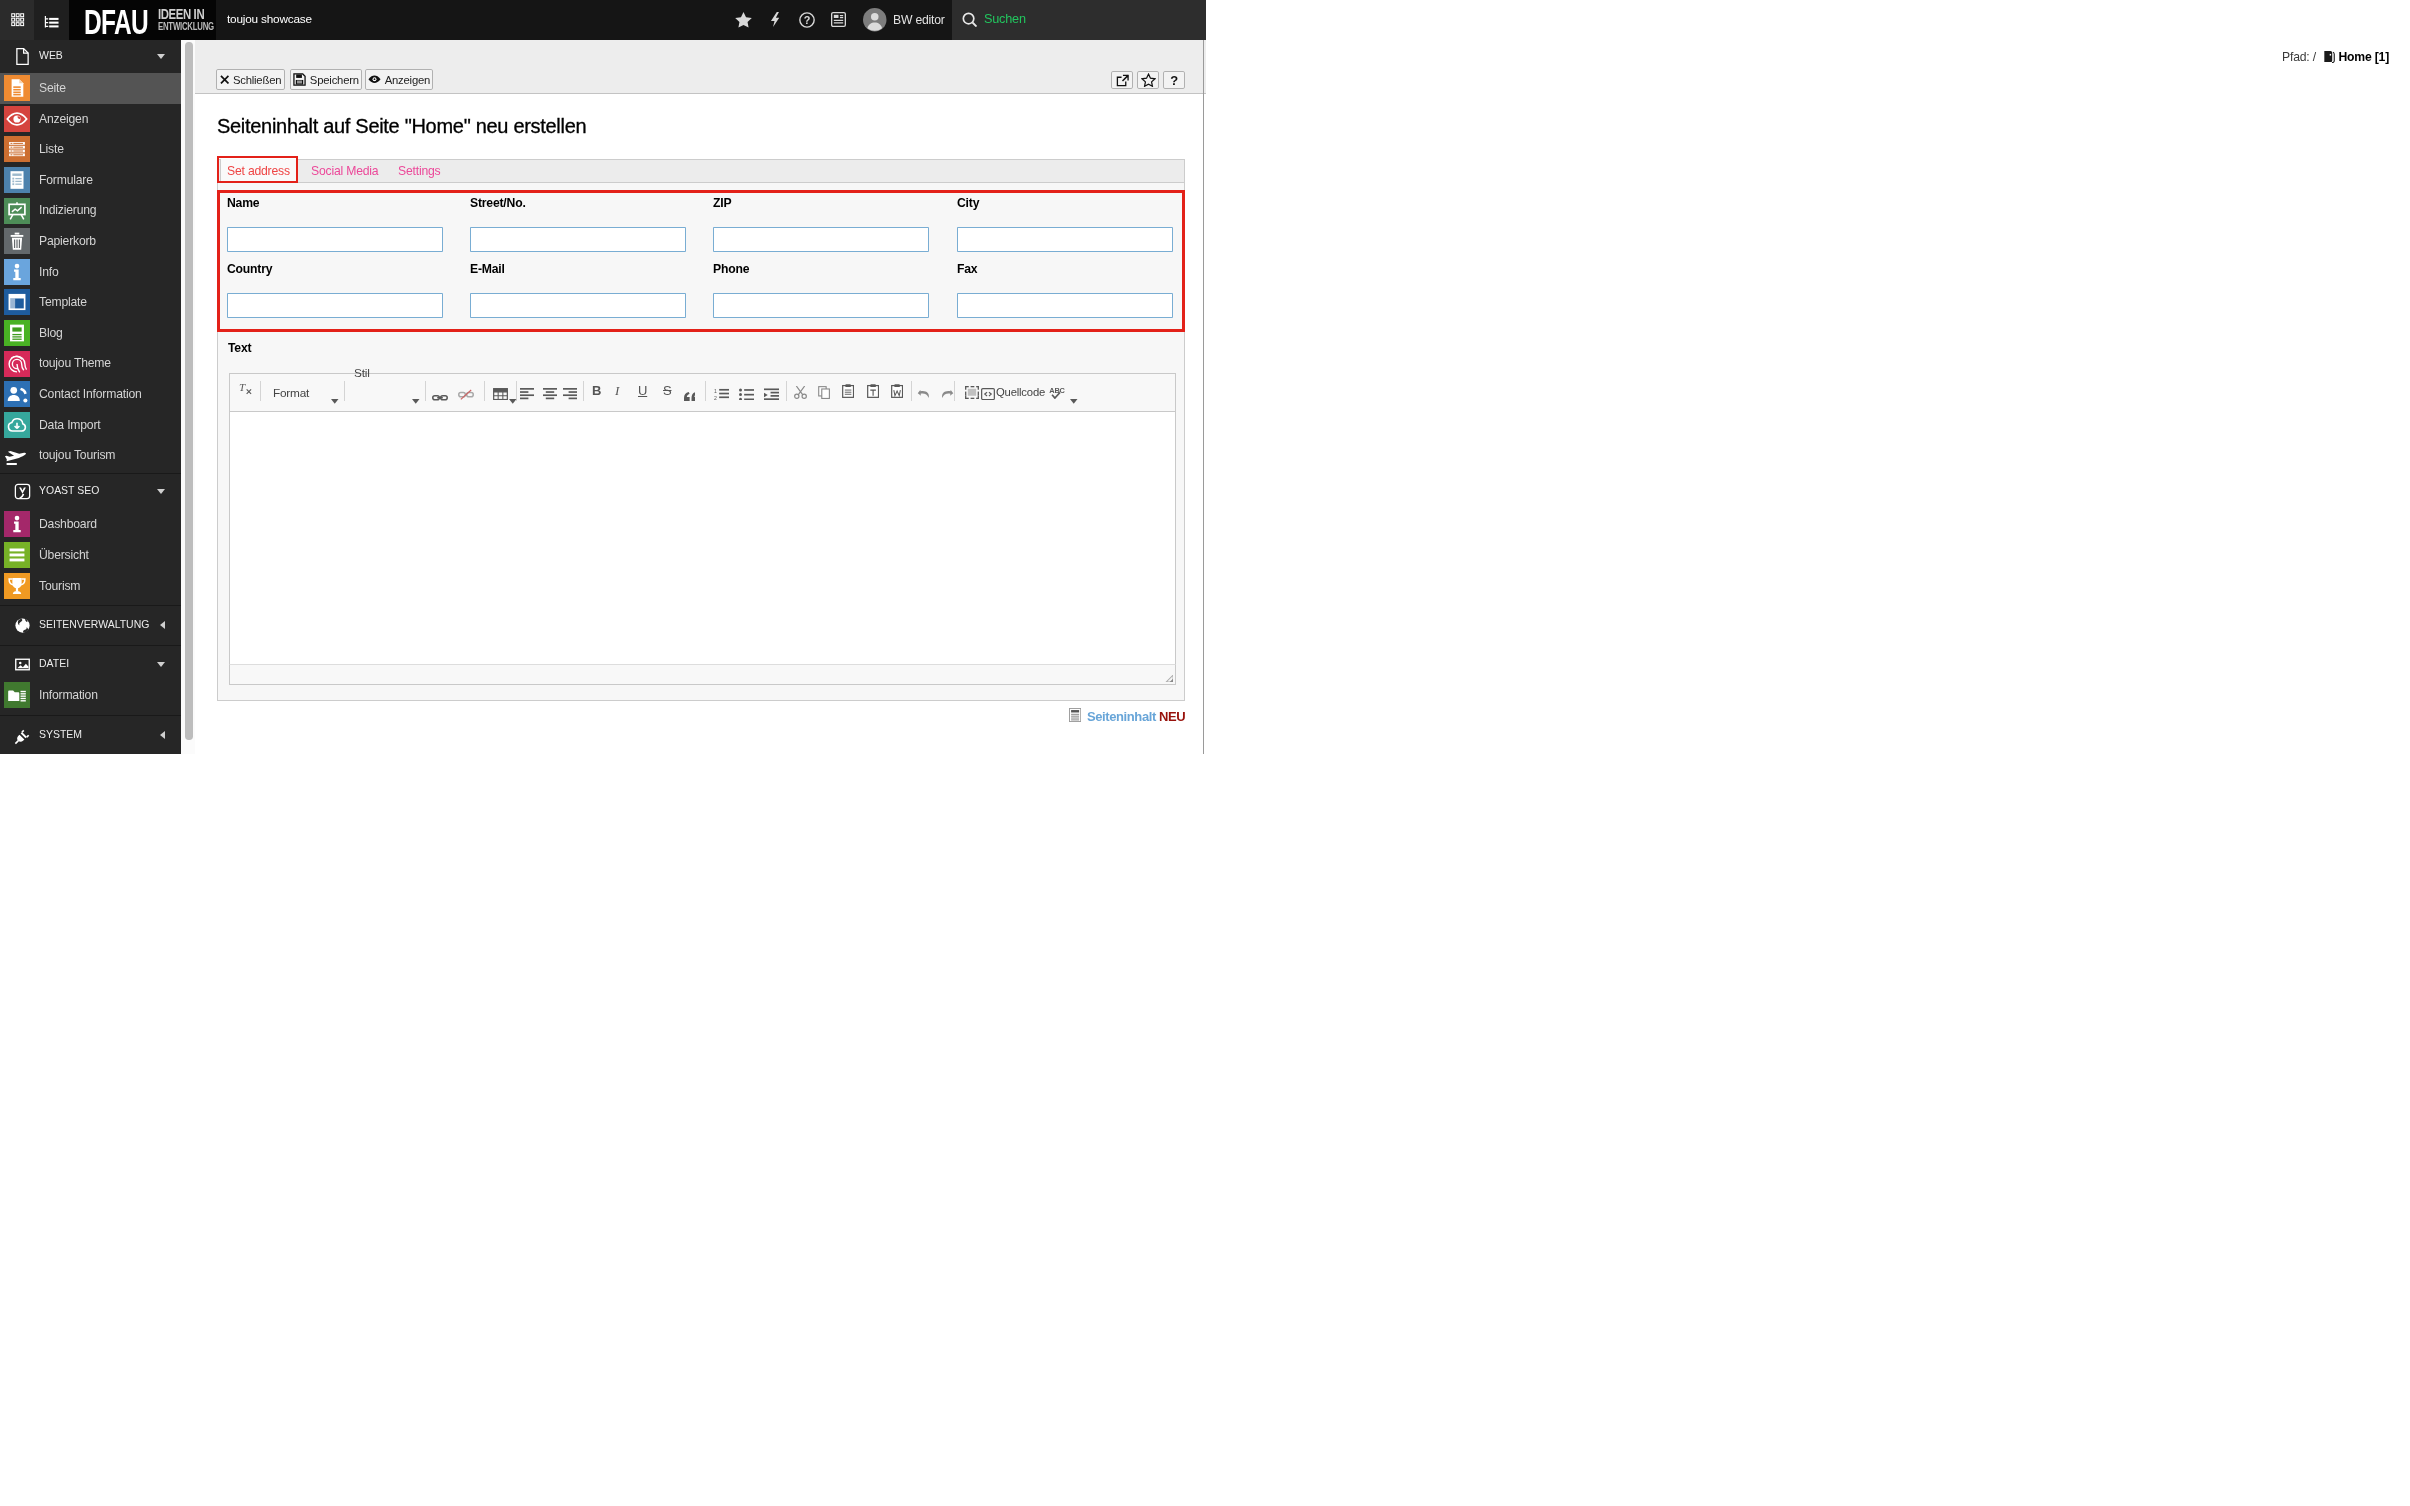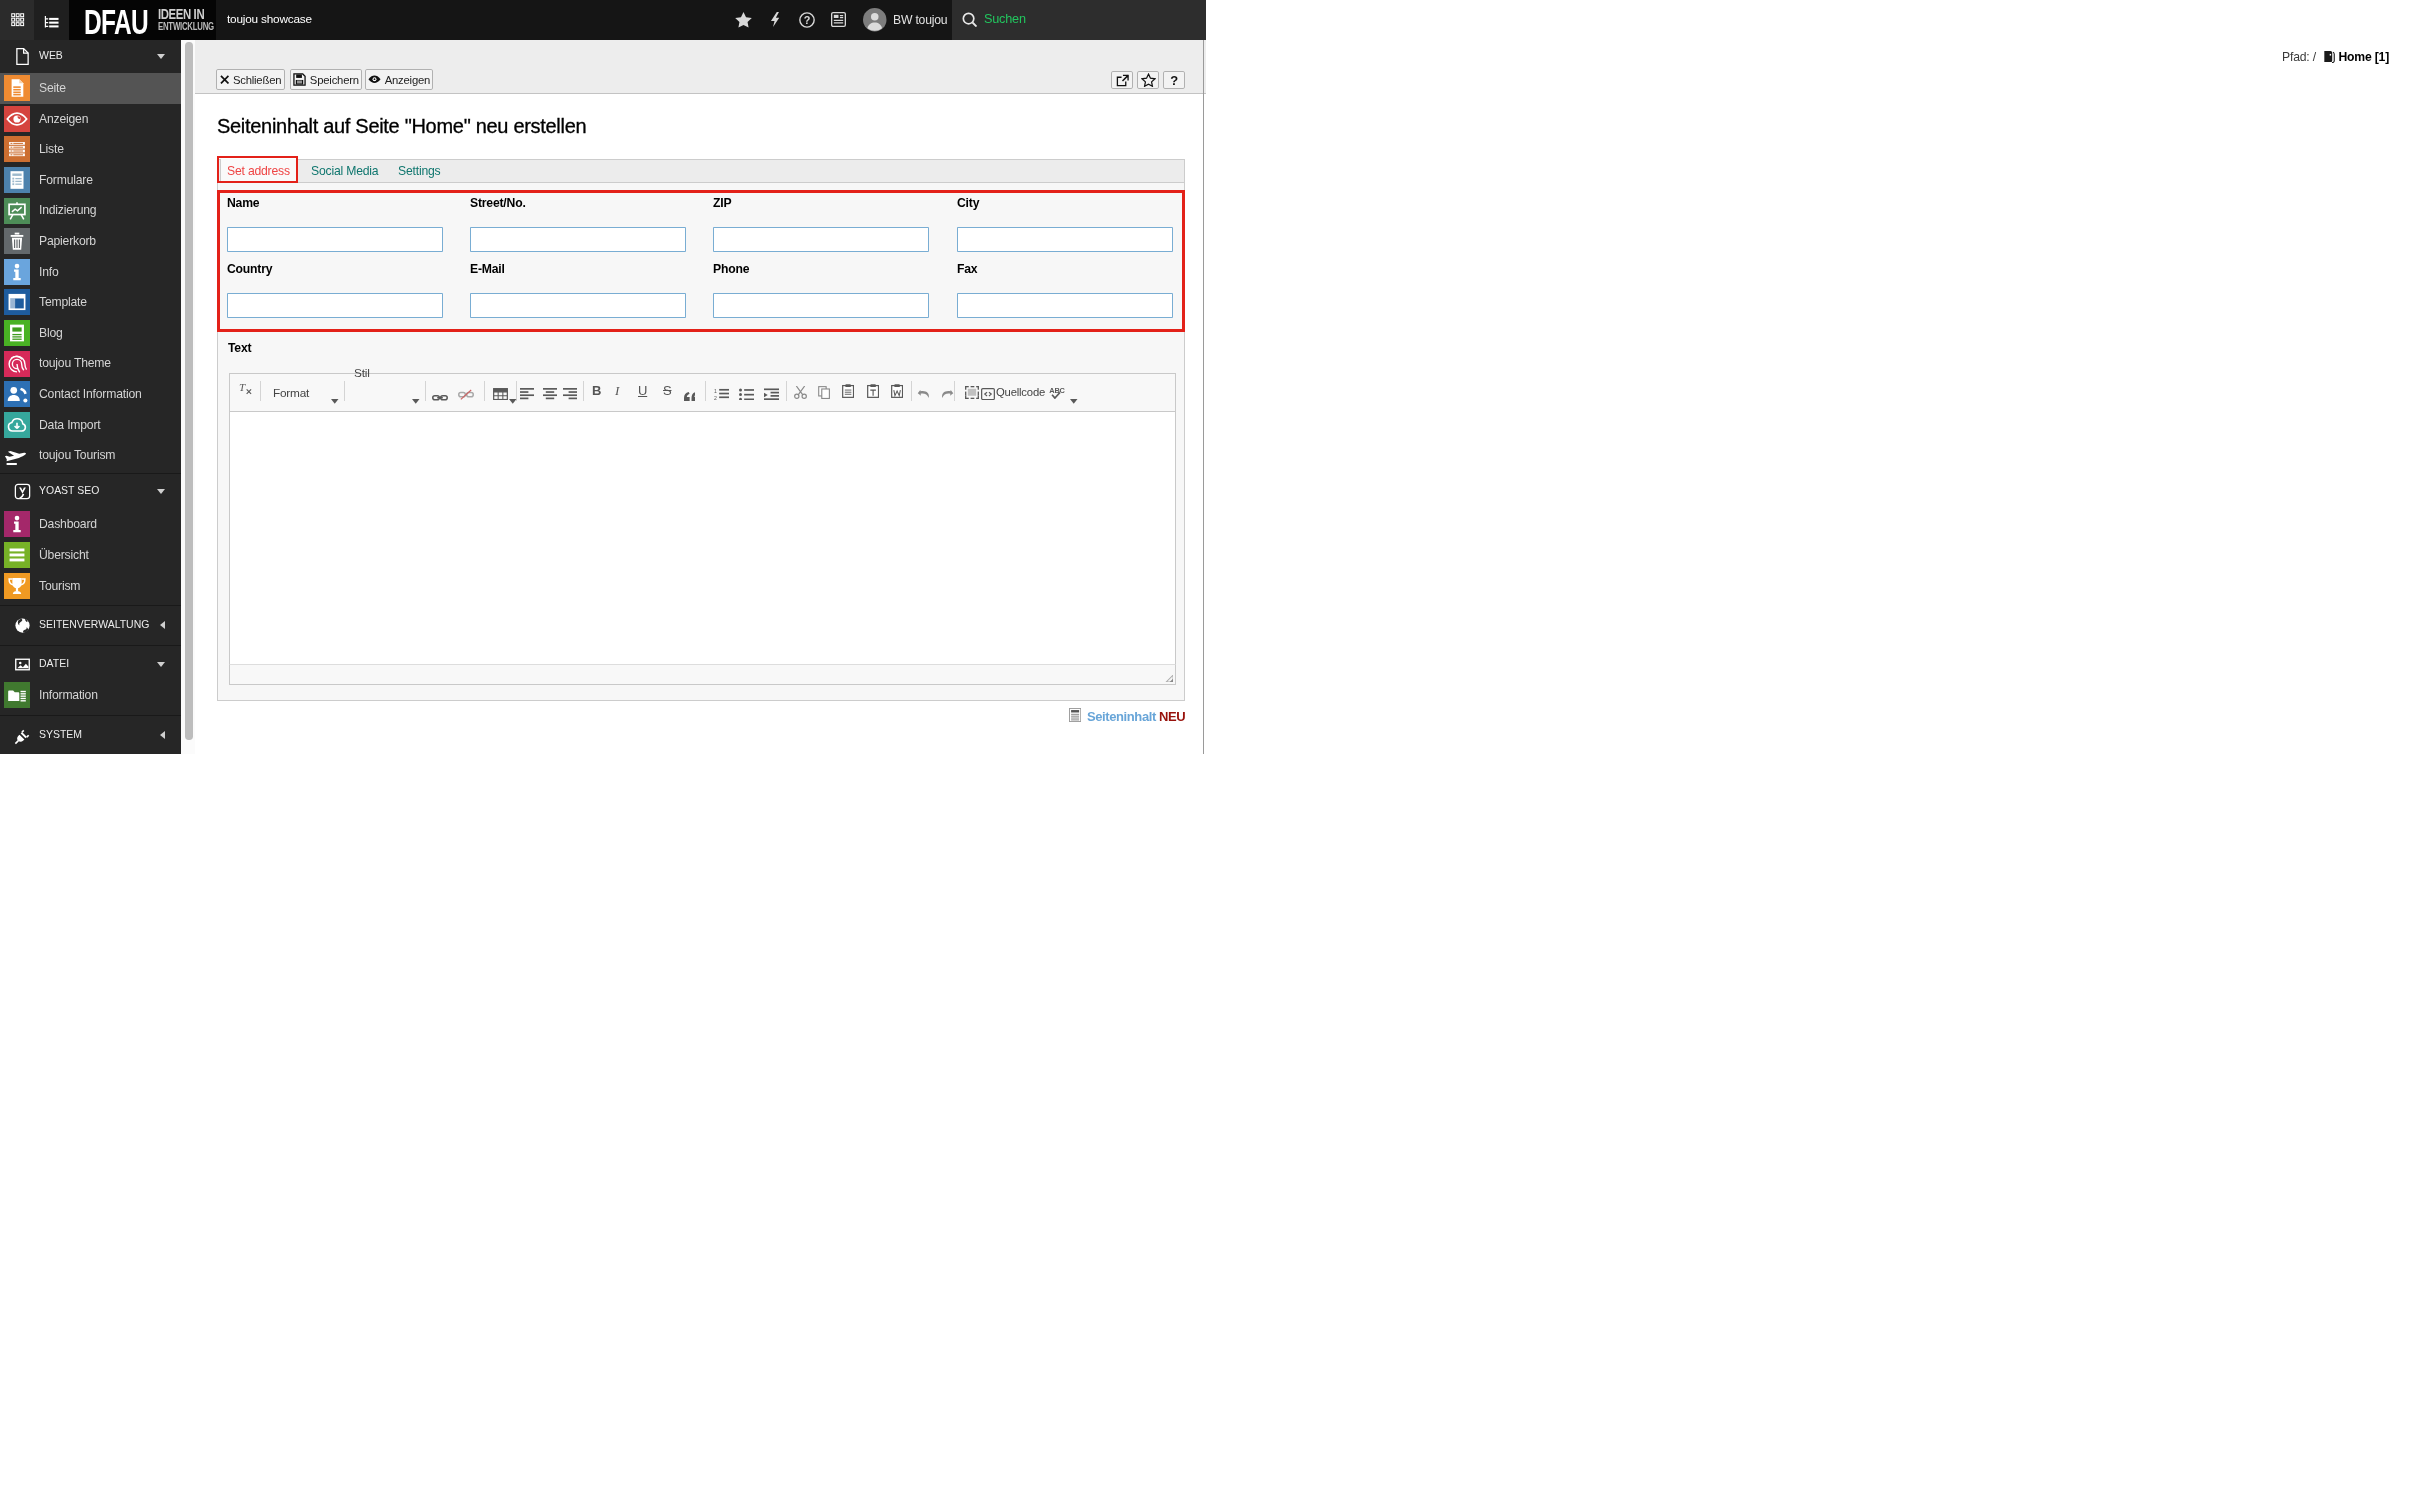--- a/index.html
+++ b/index.html
@@ -15,21 +15,21 @@
 #sbtrack { position:absolute; left:181px; top:40px; width:13.7px; height:714px; background:#fbfbfb; }
 #sbthumb { position:absolute; left:4.1px; top:2.4px; width:7.5px; height:698px; background:#bdbdbd; border-radius:3.8px; }
 #content { position:absolute; left:195px; top:40px; width:1011px; height:714px; background:#fff; }
 #docheader { position:absolute; left:195px; top:40px; width:1011px; height:54px; background:#ededed; border-bottom:0.9px solid #c3c3c3; }
 .btn { position:absolute; top:69px; height:21px; border:0.9px solid #b1b1b1; border-radius:1.9px; background:#f3f3f3; font-size:11.3px; color:#222; display:flex; align-items:center; justify-content:center; gap:3.8px; }
 .btn svg { flex:0 0 auto; }
 .btn.sq { width:22px; height:18.4px; top:71px; }
 h1 { position:absolute; left:217px; top:115px; font-size:20px; font-weight:500; letter-spacing:-0.3px; color:#000; white-space:nowrap; -webkit-text-stroke:0.3px #000; }
 #tabbar { position:absolute; left:217px; top:159px; width:968px; height:24px; background:#ececec; border:0.9px solid #ccc; border-bottom:0.9px solid #ccc; }
 #activetab { position:absolute; left:220px; top:159px; width:77px; height:24.5px; background:#fafafa; border-left:0.9px solid #ccc; border-right:0.9px solid #ccc; }
-.tabtext { position:absolute; top:164px; font-size:12.2px; color:#0f766e; z-index:5; }
+.tabtext { position:absolute; top:164px; font-size:12.2px; color:#ec4899; z-index:5; }
 #panel { position:absolute; left:217px; top:183px; width:968px; height:518px; background:#f7f7f7; border:0.9px solid #ccc; border-top:none; }
 .redbox { position:absolute; border-style:solid; border-color:#e32119; z-index:6; }
 .flabel { position:absolute; font-size:12.2px; font-weight:bold; color:#000; white-space:nowrap; z-index:7; }
 .finput { position:absolute; width:216px; height:25.4px; background:#fff; border:0.9px solid #79add3; border-radius:0.9px; z-index:7; }
 #editor { position:absolute; left:229px; top:373px; width:947px; height:311px; background:#fff; border:0.9px solid #c9c9c9; }
 #edtoolbar { position:absolute; left:229px; top:373px; width:947px; height:39px; background:#f8f8f8; border:0.9px solid #c9c9c9; }
 .tbt { position:absolute; top:383px; font-size:13px; color:#555; }
 #edfooter { position:absolute; left:229px; top:664px; width:947px; height:21px; background:#f8f8f8; border:0.9px solid #c9c9c9; border-top:0.9px solid #ddd; }
 #edfooter svg { position:absolute; right:1.9px; bottom:1.9px; }
 #rightline { position:absolute; left:1203px; top:40px; width:1.4px; height:714px; background:#9a9a9a; }
@@ -74,21 +74,21 @@
   <div style="position:absolute;left:831px;top:12.2px"><svg width="15" height="15" viewBox="0 0 16 16" style="">
         <rect x="0.7" y="0.7" width="14.6" height="14.6" rx="1.5" fill="none" stroke="#d8d8d8" stroke-width="1.4"></rect>
         <rect x="3" y="3" width="5" height="3.4" fill="#d8d8d8"></rect>
         <path d="M9.5 3.8h3.5M9.5 6h3.5M3 9h10M3 11.5h10" stroke="#d8d8d8" stroke-width="1.3"></path>
       </svg></div>
   <div style="position:absolute;left:863px;top:8px"><svg width="23.5" height="23.5" viewBox="0 0 25 25" style="">
         <circle cx="12.5" cy="12.5" r="12.5" fill="#7d7d7d"></circle>
         <circle cx="12.5" cy="9.4" r="4" fill="#dcdcdc"></circle>
         <path d="M4.7 21.5c1-4.1 4.1-6 7.8-6s6.8 1.9 7.8 6a12.5 12.5 0 01-15.6 0z" fill="#dcdcdc"></path>
       </svg></div>
-  <div style="position:absolute;left:893px;top:12.7px;color:#e2e2e2;font-size:12.2px">BW toujou</div>
+  <div style="position:absolute;left:893px;top:12.7px;color:#e2e2e2;font-size:12.2px">BW editor</div>
   <div style="position:absolute;left:952px;top:0;width:254px;height:40px;background:#2d2d2d"></div>
   <div style="position:absolute;left:962px;top:12.2px"><svg width="15" height="15" viewBox="0 0 16 16" style="">
         <circle cx="7" cy="7" r="5.6" fill="none" stroke="#e8e8e8" stroke-width="1.8"></circle>
         <path d="M11.2 11.2l4.3 4.3" stroke="#e8e8e8" stroke-width="2"></path>
       </svg></div>
   <div style="position:absolute;left:984px;top:11.8px;color:#22c55e;font-size:12.7px">Suchen</div>
 </div>
 <div id="sidebar">
 <div class="row sel" style="top:33px"></div>
 <div class="mi" style="top:35px;background:#ef8b32;"><svg width="26" height="26" viewBox="0 0 28 28" style="">

